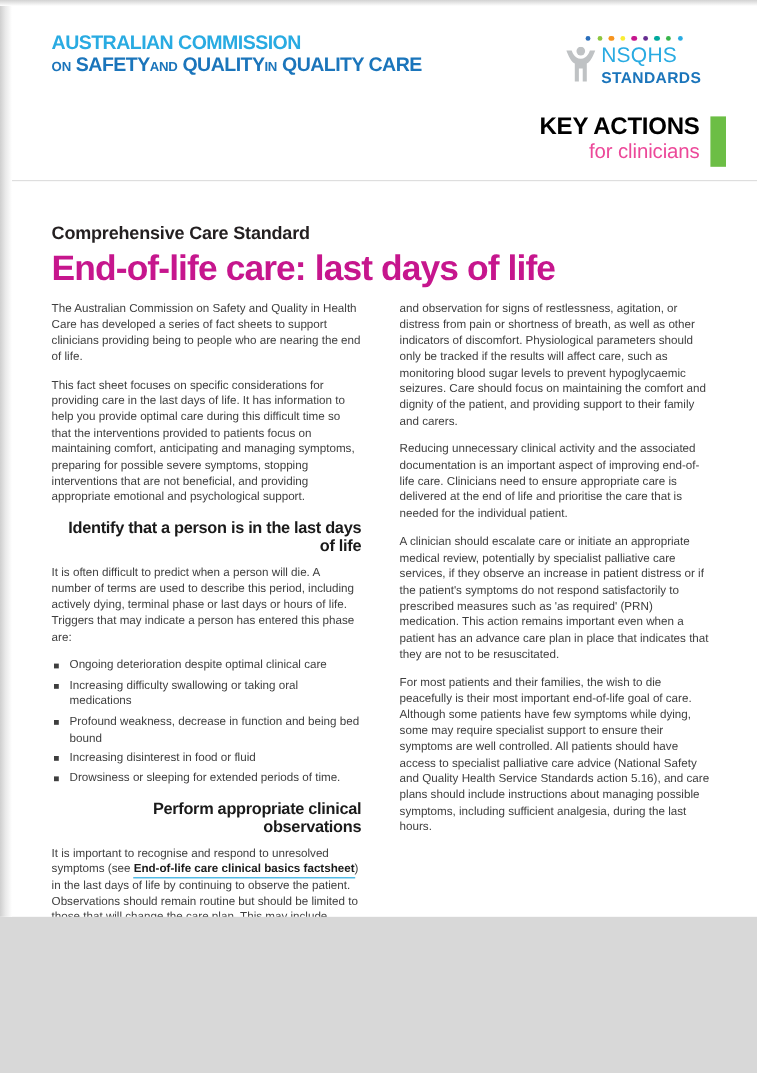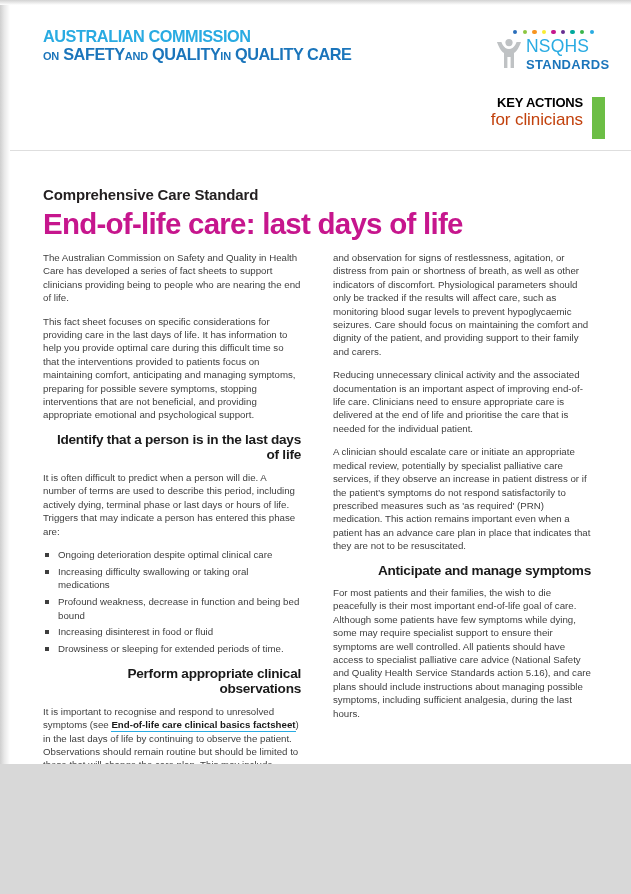--- a/index.html
+++ b/index.html
@@ -52,45 +52,45 @@
     font-size: 16.3px;
     font-weight: bold;
     letter-spacing: -0.45px;
     color: #1B75BB;
     white-space: nowrap;
     margin-top: 1px;
   }
   #acsqhc-line2 .sm { font-size: 11px; letter-spacing: -0.2px; }
 
   
-  #nsqhs-logo { position: absolute; left: 495px; top: 30px; width: 105px; height: 42px; text-decoration: underline; }
+  #nsqhs-logo { position: absolute; left: 470px; top: 30px; width: 105px; height: 42px; text-decoration: underline; }
   #nsqhs-dots { position: absolute; left: 18px; top: 0px; display: flex; gap: 5.2px; }
   #nsqhs-dots span { display: block; width: 4.4px; height: 4.4px; border-radius: 50%; }
   #nsqhs-person {
     position: absolute; left: 0px; top: 9px; width: 28px; height: 30px;
   }
   #nsqhs-text { position: absolute; left: 31px; top: 8px; }
   #nsqhs-name {
     font-size: 17.5px; font-weight: normal; color: #29ABE2;
     letter-spacing: 0.2px; line-height: 1;
   }
   #nsqhs-sub {
     font-size: 13px; font-weight: bold; color: #1B75BB;
     letter-spacing: 0.3px; line-height: 1; margin-top: 2px;
   }
 
   
   #key-actions { position: absolute; right: 26px; top: 96px; display: flex; align-items: flex-start; }
   #key-actions-text { text-align: right; line-height: 1.05; }
   #key-actions-title {
-    font-size: 13px; font-weight: bold; color: #000;
+    font-size: 20px; font-weight: bold; color: #000;
     letter-spacing: -0.2px;
   }
   #key-actions-sub {
-    font-size: 17px; font-weight: normal; color: #c2410c;
+    font-size: 17px; font-weight: normal; color: #ec4899;
     margin-top: 1px; letter-spacing: -0.1px;
   }
   #key-actions-bar {
     width: 13px; height: 42px; background: #6CBE45; margin-left: 9px; margin-top: 1px;
   }
 
   #header-rule {
     position: absolute; left: 10px; top: 150px; width: 621px; height: 1px;
     background: #dedede;
   }
@@ -262,21 +262,20 @@
 
       <h2 class="section">Perform appropriate clinical observations</h2>
       <p class="body"><span>It is important to recognise and respond to unresolved symptoms (see </span><a class="inline-link" href="#">End-of-life care clinical basics factsheet</a><span>) in the last days of life by continuing to observe the patient. Observations should remain routine but should be limited to those that will change the care plan. This may include symptom assessment,</span></p>
     </div>
 
     <div class="col" id="col-right">
       <p class="body">and observation for signs of restlessness, agitation, or distress from pain or shortness of breath, as well as other indicators of discomfort. Physiological parameters should only be tracked if the results will affect care, such as monitoring blood sugar levels to prevent hypoglycaemic seizures. Care should focus on maintaining the comfort and dignity of the patient, and providing support to their family and carers.</p>
       <p class="body">Reducing unnecessary clinical activity and the associated documentation is an important aspect of improving end-of-life care. Clinicians need to ensure appropriate care is delivered at the end of life and prioritise the care that is needed for the individual patient.</p>
       <p class="body">A clinician should escalate care or initiate an appropriate medical review, potentially by specialist palliative care services, if they observe an increase in patient distress or if the patient's symptoms do not respond satisfactorily to prescribed measures such as 'as required' (PRN) medication. This action remains important even when a patient has an advance care plan in place that indicates that they are not to be resuscitated.</p>
 
-      <h2 class="section">Anticipate and manage symptoms</h2>
       <p class="body">For most patients and their families, the wish to die peacefully is their most important end-of-life goal of care. Although some patients have few symptoms while dying, some may require specialist support to ensure their symptoms are well controlled. All patients should have access to specialist palliative care advice (National Safety and Quality Health Service Standards action 5.16), and care plans should include instructions about managing possible symptoms, including sufficient analgesia, during the last hours.</p>
     </div>
 
   </div>
 
   <svg id="cc-logo" viewBox="0 0 100 100">
     <defs>
       <linearGradient id="ringGrad" x1="0%" y1="10%" x2="100%" y2="95%">
         <stop offset="0%" stop-color="#8E1B6B"></stop>
         <stop offset="22%" stop-color="#B3158E"></stop>

